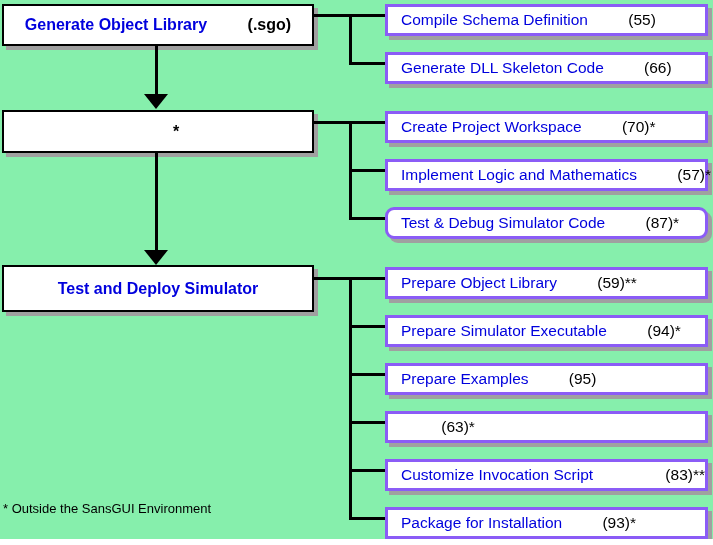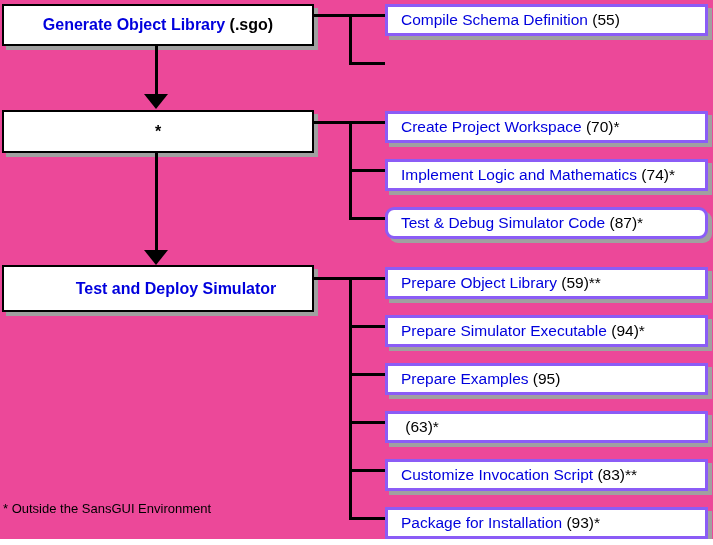--- a/index.html
+++ b/index.html
@@ -1,20 +1,20 @@
 <!DOCTYPE html>
 <html><head>
 <meta charset="utf-8">
 <style>
   html, body { margin: 0; padding: 0; background: #ffffff; }
   .canvas {
     position: relative;
     width: 713px;
     height: 539px;
-    background: #ec4899;
+    background: #86efac;
     font-family: "Liberation Sans", sans-serif;
     overflow: hidden;
   }
   .lbox {
     position: absolute;
     left: 2px;
     width: 312px;
     box-sizing: border-box;
     border: 2px solid #000000;
     background: #ffffff;
@@ -36,21 +36,21 @@
     border: 3px solid #8b5cf6;
     background: #ffffff;
     box-shadow: 4px 4px 0 #a0a0a0;
     display: flex;
     align-items: center;
     padding-left: 13px;
     font-size: 15.5px;
     color: #0000dd;
     white-space: pre;
   }
-  .black { color: #000000; white-space: pre; }
+  .black { color: #000000; white-space: pre; margin-left: 36px; }
   .line { position: absolute; background: #000000; }
   .tri {
     position: absolute;
     width: 0; height: 0;
     border-left: 12px solid transparent;
     border-right: 12px solid transparent;
     border-top: 15px solid #000000;
   }
   .footnotes {
     position: absolute;
@@ -95,42 +95,45 @@
   <div class="line" style="left:349px; top:277px; width:3px; height:243px;"></div>
   <div class="line" style="left:349px; top:325px; width:36px; height:3px;"></div>
   <div class="line" style="left:349px; top:373px; width:36px; height:3px;"></div>
   <div class="line" style="left:349px; top:421px; width:36px; height:3px;"></div>
   <div class="line" style="left:349px; top:469px; width:36px; height:3px;"></div>
   <div class="line" style="left:349px; top:517px; width:36px; height:3px;"></div>
 
   <div class="rbox" style="top:4px;">
     <span>Compile Schema Definition</span><span class="black"> (55)</span>
   </div>
+  <div class="rbox" style="top:52px;">
+    <span>Generate DLL Skeleton Code</span><span class="black"> (66)</span>
+  </div>
   <div class="rbox" style="top:111px;">
     <span>Create Project Workspace</span><span class="black"> (70)*</span>
   </div>
   <div class="rbox" style="top:159px;">
-    <span>Implement Logic and Mathematics</span><span class="black"> (74)*</span>
+    <span>Implement Logic and Mathematics</span><span class="black"> (57)*</span>
   </div>
   <div class="rbox" style="top:207px;border-radius:9px;">
     <span>Test &amp; Debug Simulator Code</span><span class="black"> (87)*</span>
   </div>
   <div class="rbox" style="top:267px;">
     <span>Prepare Object Library</span><span class="black"> (59)**</span>
   </div>
   <div class="rbox" style="top:315px;">
     <span>Prepare Simulator Executable</span><span class="black"> (94)*</span>
   </div>
   <div class="rbox" style="top:363px;">
     <span>Prepare Examples</span><span class="black"> (95)</span>
   </div>
   <div class="rbox" style="top:411px;">
     <span class="black"> (63)*</span>
   </div>
-  <div class="rbox" style="top:459px;">
+  <div class="rbox" style="top:459px;justify-content:space-between;">
     <span>Customize Invocation Script</span><span class="black"> (83)**</span>
   </div>
   <div class="rbox" style="top:507px;">
     <span>Package for Installation</span><span class="black"> (93)*</span>
   </div>
 
   <div class="footnotes">
     <div>* Outside the SansGUI Environment</div>
     
     

